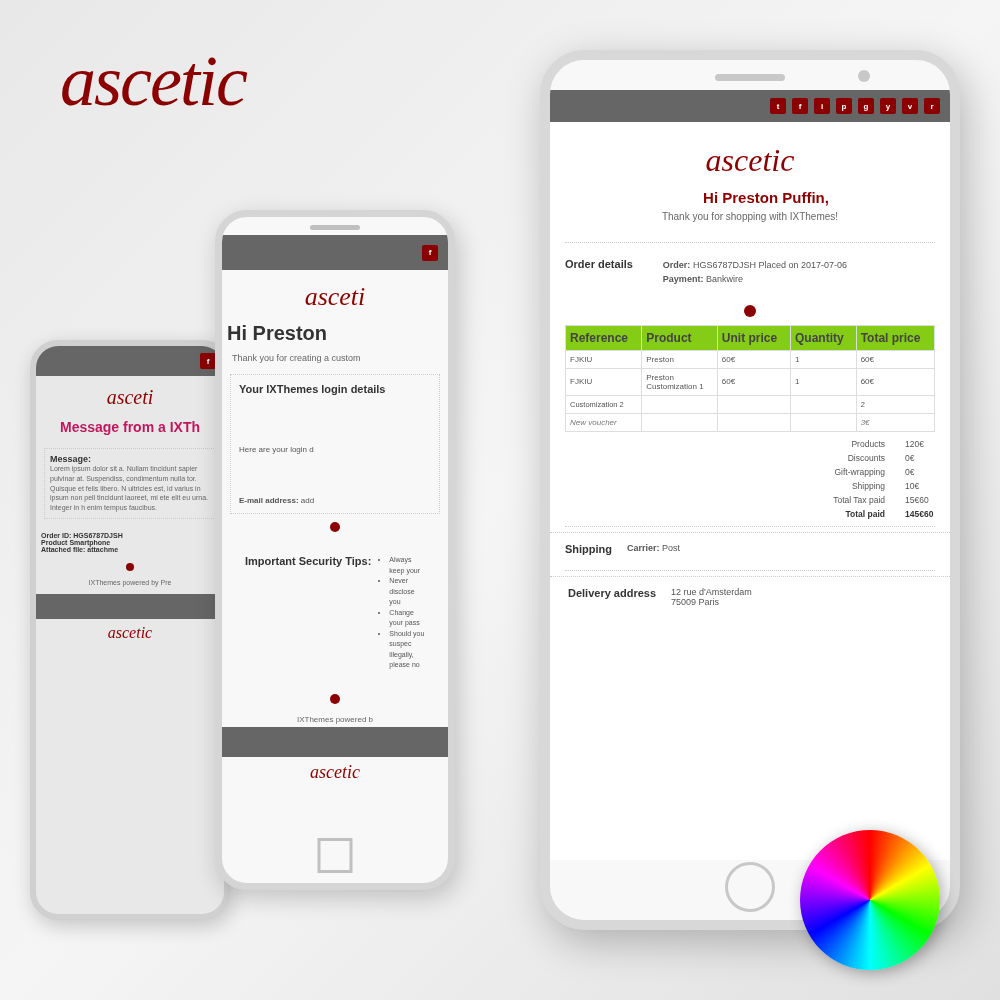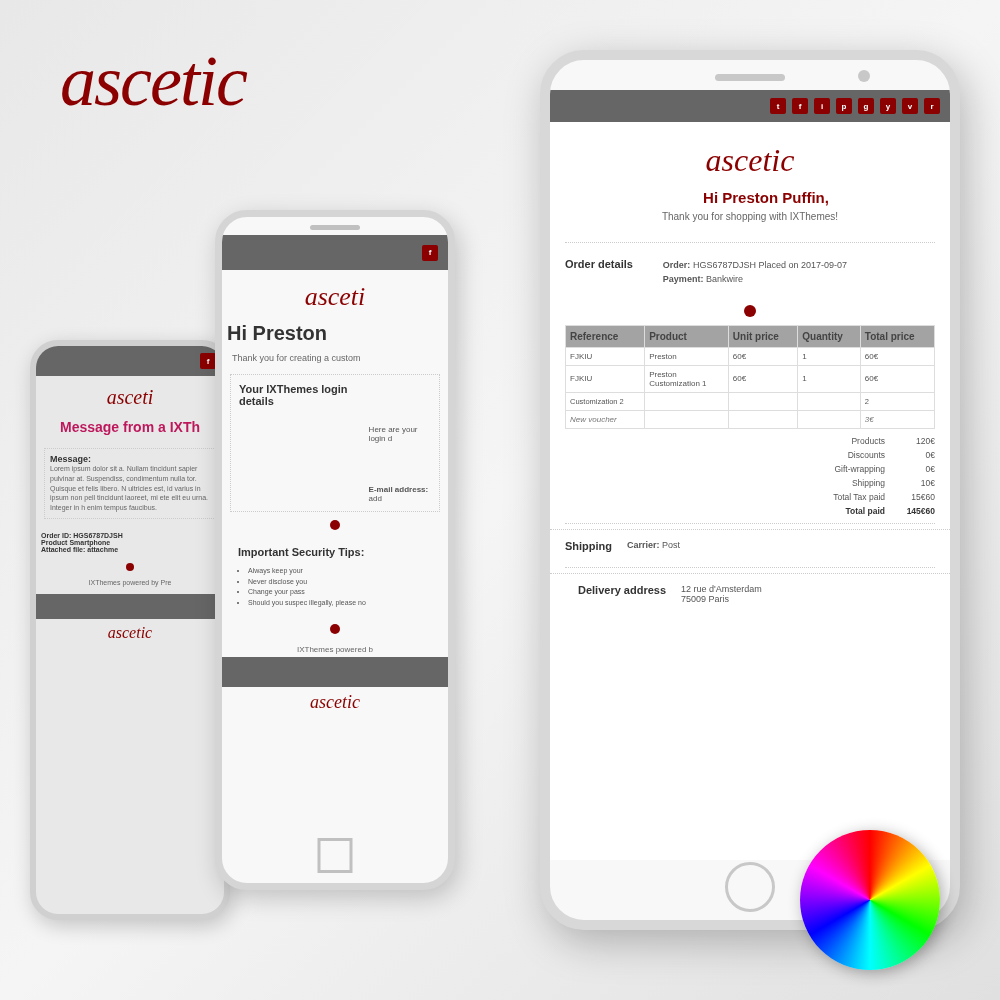--- a/index.html
+++ b/index.html
@@ -167,26 +167,26 @@
 
     
     .order-table {
       width: calc(100% - 30px);
       margin: 5px 15px;
       border-collapse: collapse;
       font-size: 8.5px;
     }
 
     .order-table th {
-      background: #a3a3a3;
+      background: #84cc16;
       border: 1px solid #ddd;
       padding: 5px 4px;
       text-align: left;
       color: #444;
-      font-size: 10px;
+      font-size: 12px;
     }
 
     .order-table td {
       border: 1px solid #ddd;
       padding: 4px;
       color: #555;
       font-size: 8px;
     }
 
     .totals-section {
@@ -207,21 +207,21 @@
       font-weight: bold;
       color: #333;
     }
 
     .totals-label {
       text-align: right;
       min-width: 80px;
     }
 
     .totals-value {
-      text-align: right;
+      text-align: left;
       min-width: 30px;
     }
 
     .shipping-section {
       padding: 10px 15px;
       border-top: 1px dotted #ccc;
       display: flex;
       gap: 15px;
     }
 
@@ -231,21 +231,21 @@
       color: #333;
       white-space: nowrap;
     }
 
     .shipping-info {
       font-size: 9px;
       color: #555;
     }
 
     .delivery-section {
-      padding: 10px 28px;
+      padding: 10px 18px;
       border-top: 1px dotted #ccc;
       display: flex;
       gap: 15px;
     }
 
     
     .p1-header {
       background: #666;
       height: 30px;
       display: flex;
@@ -372,24 +372,23 @@
 
     .p2-red-dot {
       width: 10px;
       height: 10px;
       background: #8b0000;
       border-radius: 50%;
       margin: 8px auto;
     }
 
     .p2-security {
-      margin: 16px;
+      margin: 23px;
       display: flex;
       gap: 8px;
-      flex-direction: column;
     }
 
     .p2-security-label {
       font-size: 11px;
       font-weight: bold;
       color: #333;
       white-space: nowrap;
     }
 
     .p2-security-list {
@@ -510,21 +509,21 @@
 
 <div class="phone-2">
   <div style="position:absolute; top:8px; left:50%; transform:translateX(-50%); width:50px; height:5px; background:#c0c0c0; border-radius:3px;"></div>
   <div class="p2-header" style="margin-top:18px;">
     <div class="social-icon">f</div>
   </div>
   <div class="p2-logo">asceti</div>
   <div class="p2-hi">Hi Preston</div>
   <div class="p2-sub">Thank you for creating a custom</div>
   <div class="p2-login-box">
-    <div style="display:flex; gap:8px;">
+    <div style="display:flex; gap:8px;flex-direction:column;">
       <div style="min-width:80px;">
         <div class="p2-login-header">Your IXThemes login details</div>
       </div>
       <div>
         <div class="p2-login-text">Here are your login d</div>
         <div class="p2-login-text"><strong>E-mail address:</strong> <span>add</span></div>
       </div>
     </div>
   </div>
   <div class="p2-red-dot"></div>
@@ -564,21 +563,21 @@
     <div class="email-logo">ascetic</div>
 
     <div class="email-greeting">Hi Preston Puffin,</div>
     <div class="email-subtext">Thank you for shopping with IXThemes!</div>
 
     <hr class="email-separator">
 
     <div class="order-details-section">
       <div class="order-details-label">Order details</div>
       <div class="order-details-info">
-        <div><strong>Order:</strong> <span>HGS6787DJSH Placed on 2017-09-07</span></div>
+        <div><strong>Order:</strong> <span>HGS6787DJSH Placed on 2017-07-06</span></div>
         <div><strong>Payment:</strong> <span>Bankwire</span></div>
       </div>
     </div>
 
     <div class="red-dot"></div>
 
     <table class="order-table">
       <thead>
         <tr>
           <th>Reference</th>

